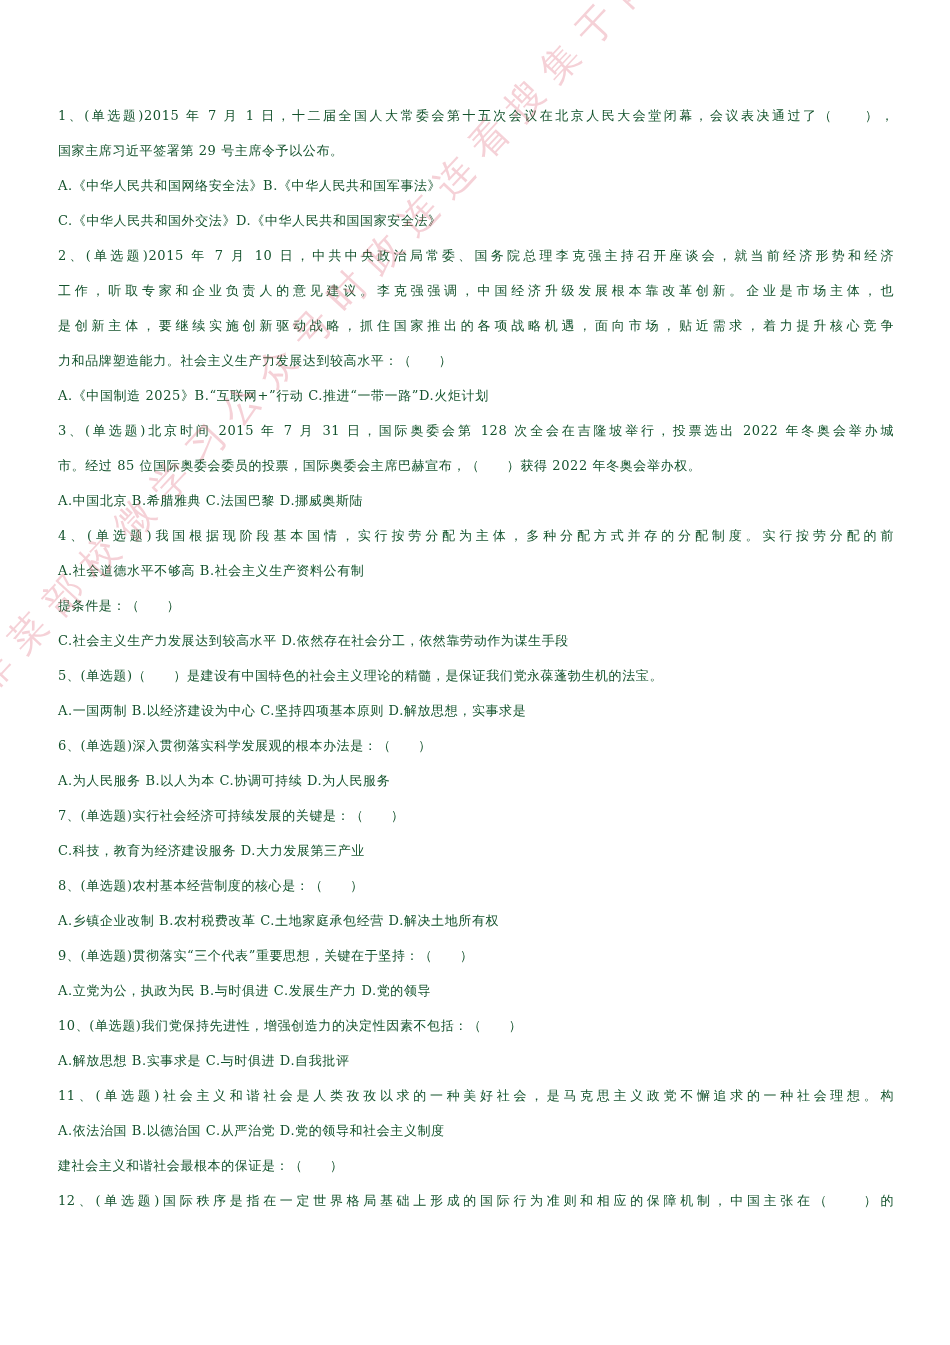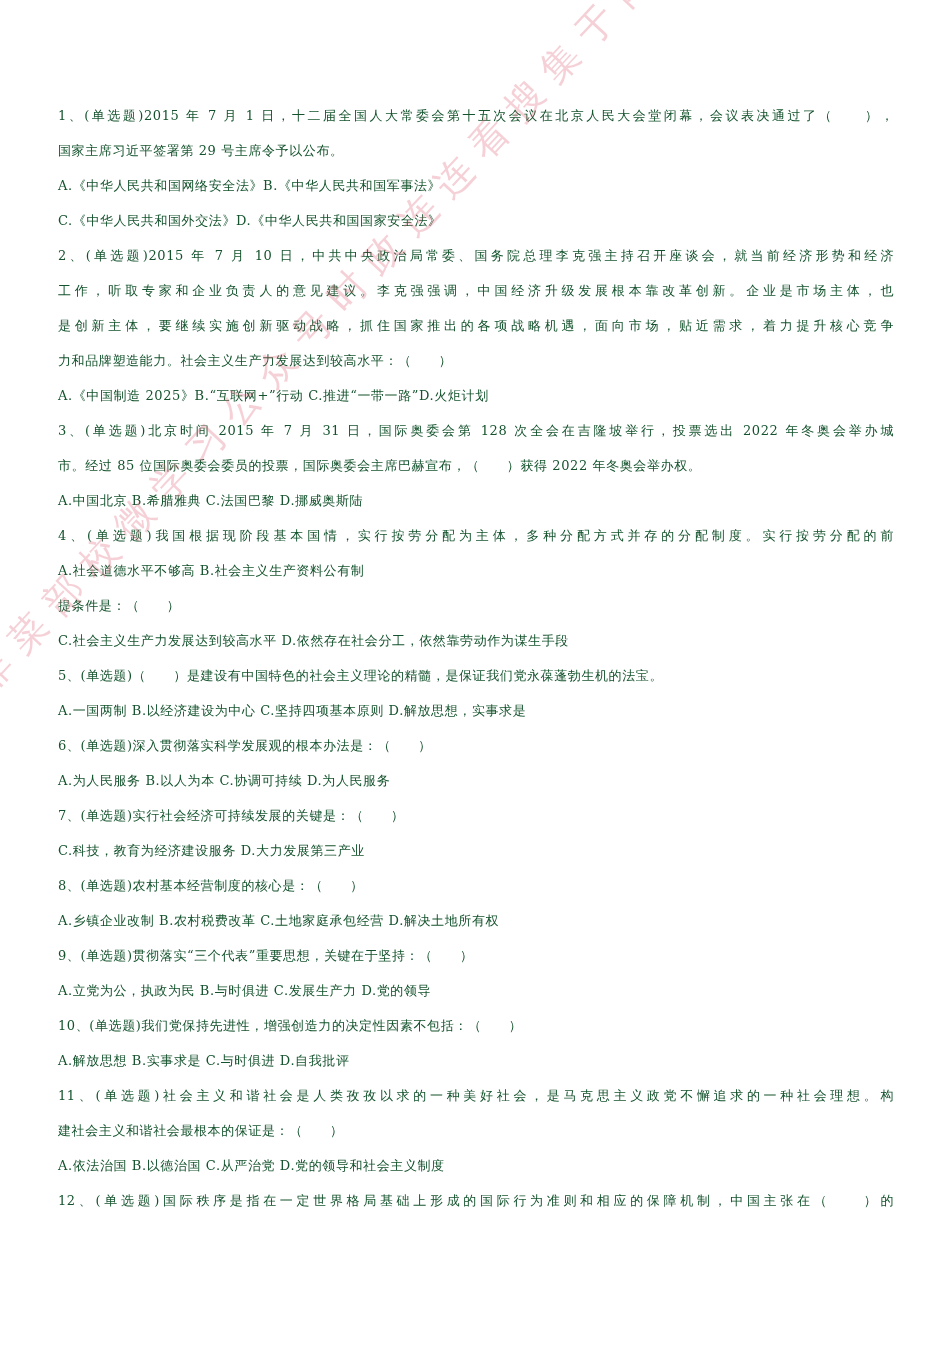--- a/index.html
+++ b/index.html
@@ -54,18 +54,18 @@
       <div class="line">A.为人民服务 B.以人为本 C.协调可持续 D.为人民服务</div>
       <div class="line">7、(单选题)实行社会经济可持续发展的关键是：（　　）</div>
       <div class="line">C.科技，教育为经济建设服务 D.大力发展第三产业</div>
       <div class="line">8、(单选题)农村基本经营制度的核心是：（　　）</div>
       <div class="line">A.乡镇企业改制 B.农村税费改革 C.土地家庭承包经营 D.解决土地所有权</div>
       <div class="line">9、(单选题)贯彻落实“三个代表”重要思想，关键在于坚持：（　　）</div>
       <div class="line">A.立党为公，执政为民 B.与时俱进 C.发展生产力 D.党的领导</div>
       <div class="line">10、(单选题)我们党保持先进性，增强创造力的决定性因素不包括：（　　）</div>
       <div class="line">A.解放思想 B.实事求是 C.与时俱进 D.自我批评</div>
       <div class="line justify">11、(单选题)社会主义和谐社会是人类孜孜以求的一种美好社会，是马克思主义政党不懈追求的一种社会理想。构</div>
+      <div class="line">A.依法治国 B.以德治国 C.从严治党 D.党的领导和社会主义制度</div>
       <div class="line">建社会主义和谐社会最根本的保证是：（　　）</div>
-      <div class="line">A.依法治国 B.以德治国 C.从严治党 D.党的领导和社会主义制度</div>
       <div class="line justify">12、(单选题)国际秩序是指在一定世界格局基础上形成的国际行为准则和相应的保障机制，中国主张在（　　）的</div>
     </div>
   <div class="watermark">非菜部校微学习公众号时政连连看搜集于网络</div>
 </div>
 
 </body></html>

